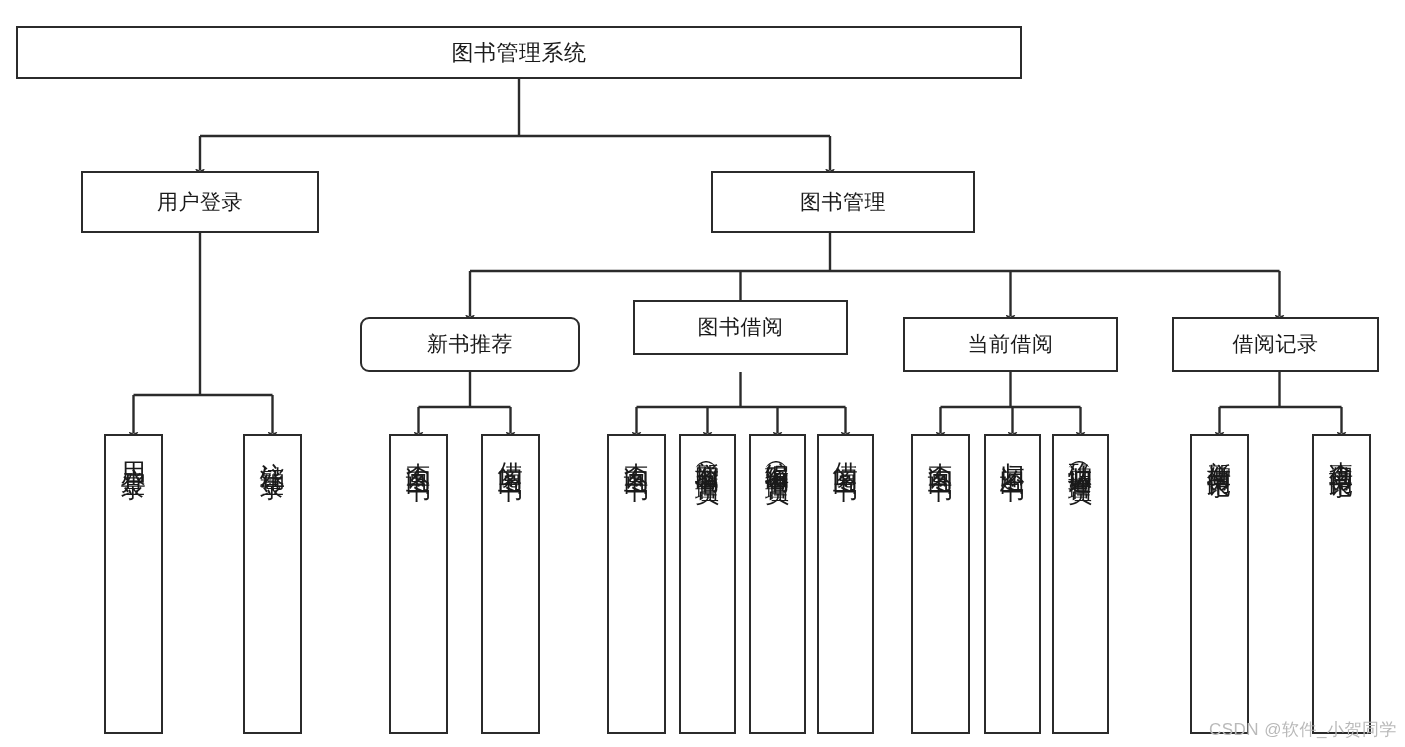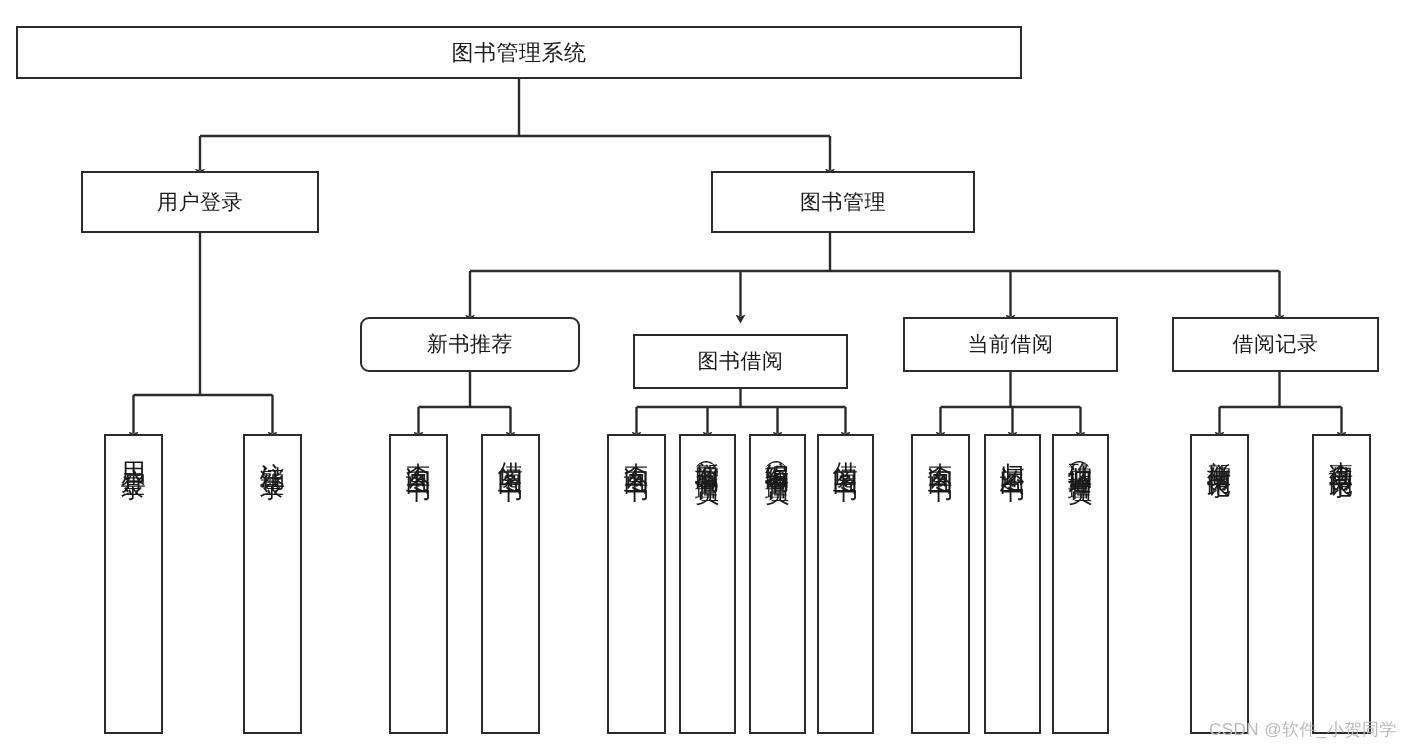--- a/index.html
+++ b/index.html
@@ -134,21 +134,21 @@
       </div>
       <div class="node horiz" style="left: 81px; top: 171px; width: 238px; height: 62px;">
         <span class="node-label">用户登录</span>
       </div>
       <div class="node horiz" style="left: 711px; top: 171px; width: 264px; height: 62px;">
         <span class="node-label">图书管理</span>
       </div>
       <div class="node horiz" style="left: 360px; top: 317px; width: 220px; height: 55px; border-radius: 9px;">
         <span class="node-label">新书推荐</span>
       </div>
-      <div class="node horiz" style="left: 633px; top: 334px; width: 215px; height: 55px;">
+      <div class="node horiz" style="left: 633px; top: 300px; width: 215px; height: 55px;">
         <span class="node-label">图书借阅</span>
       </div>
       <div class="node horiz" style="left: 903px; top: 317px; width: 215px; height: 55px;">
         <span class="node-label">当前借阅</span>
       </div>
       <div class="node horiz" style="left: 1172px; top: 317px; width: 207px; height: 55px;">
         <span class="node-label">借阅记录</span>
       </div>
       <div class="node vert" style="left: 104px; top: 434px; width: 59px; height: 300px;">
         <span class="node-label">用户登录</span>

